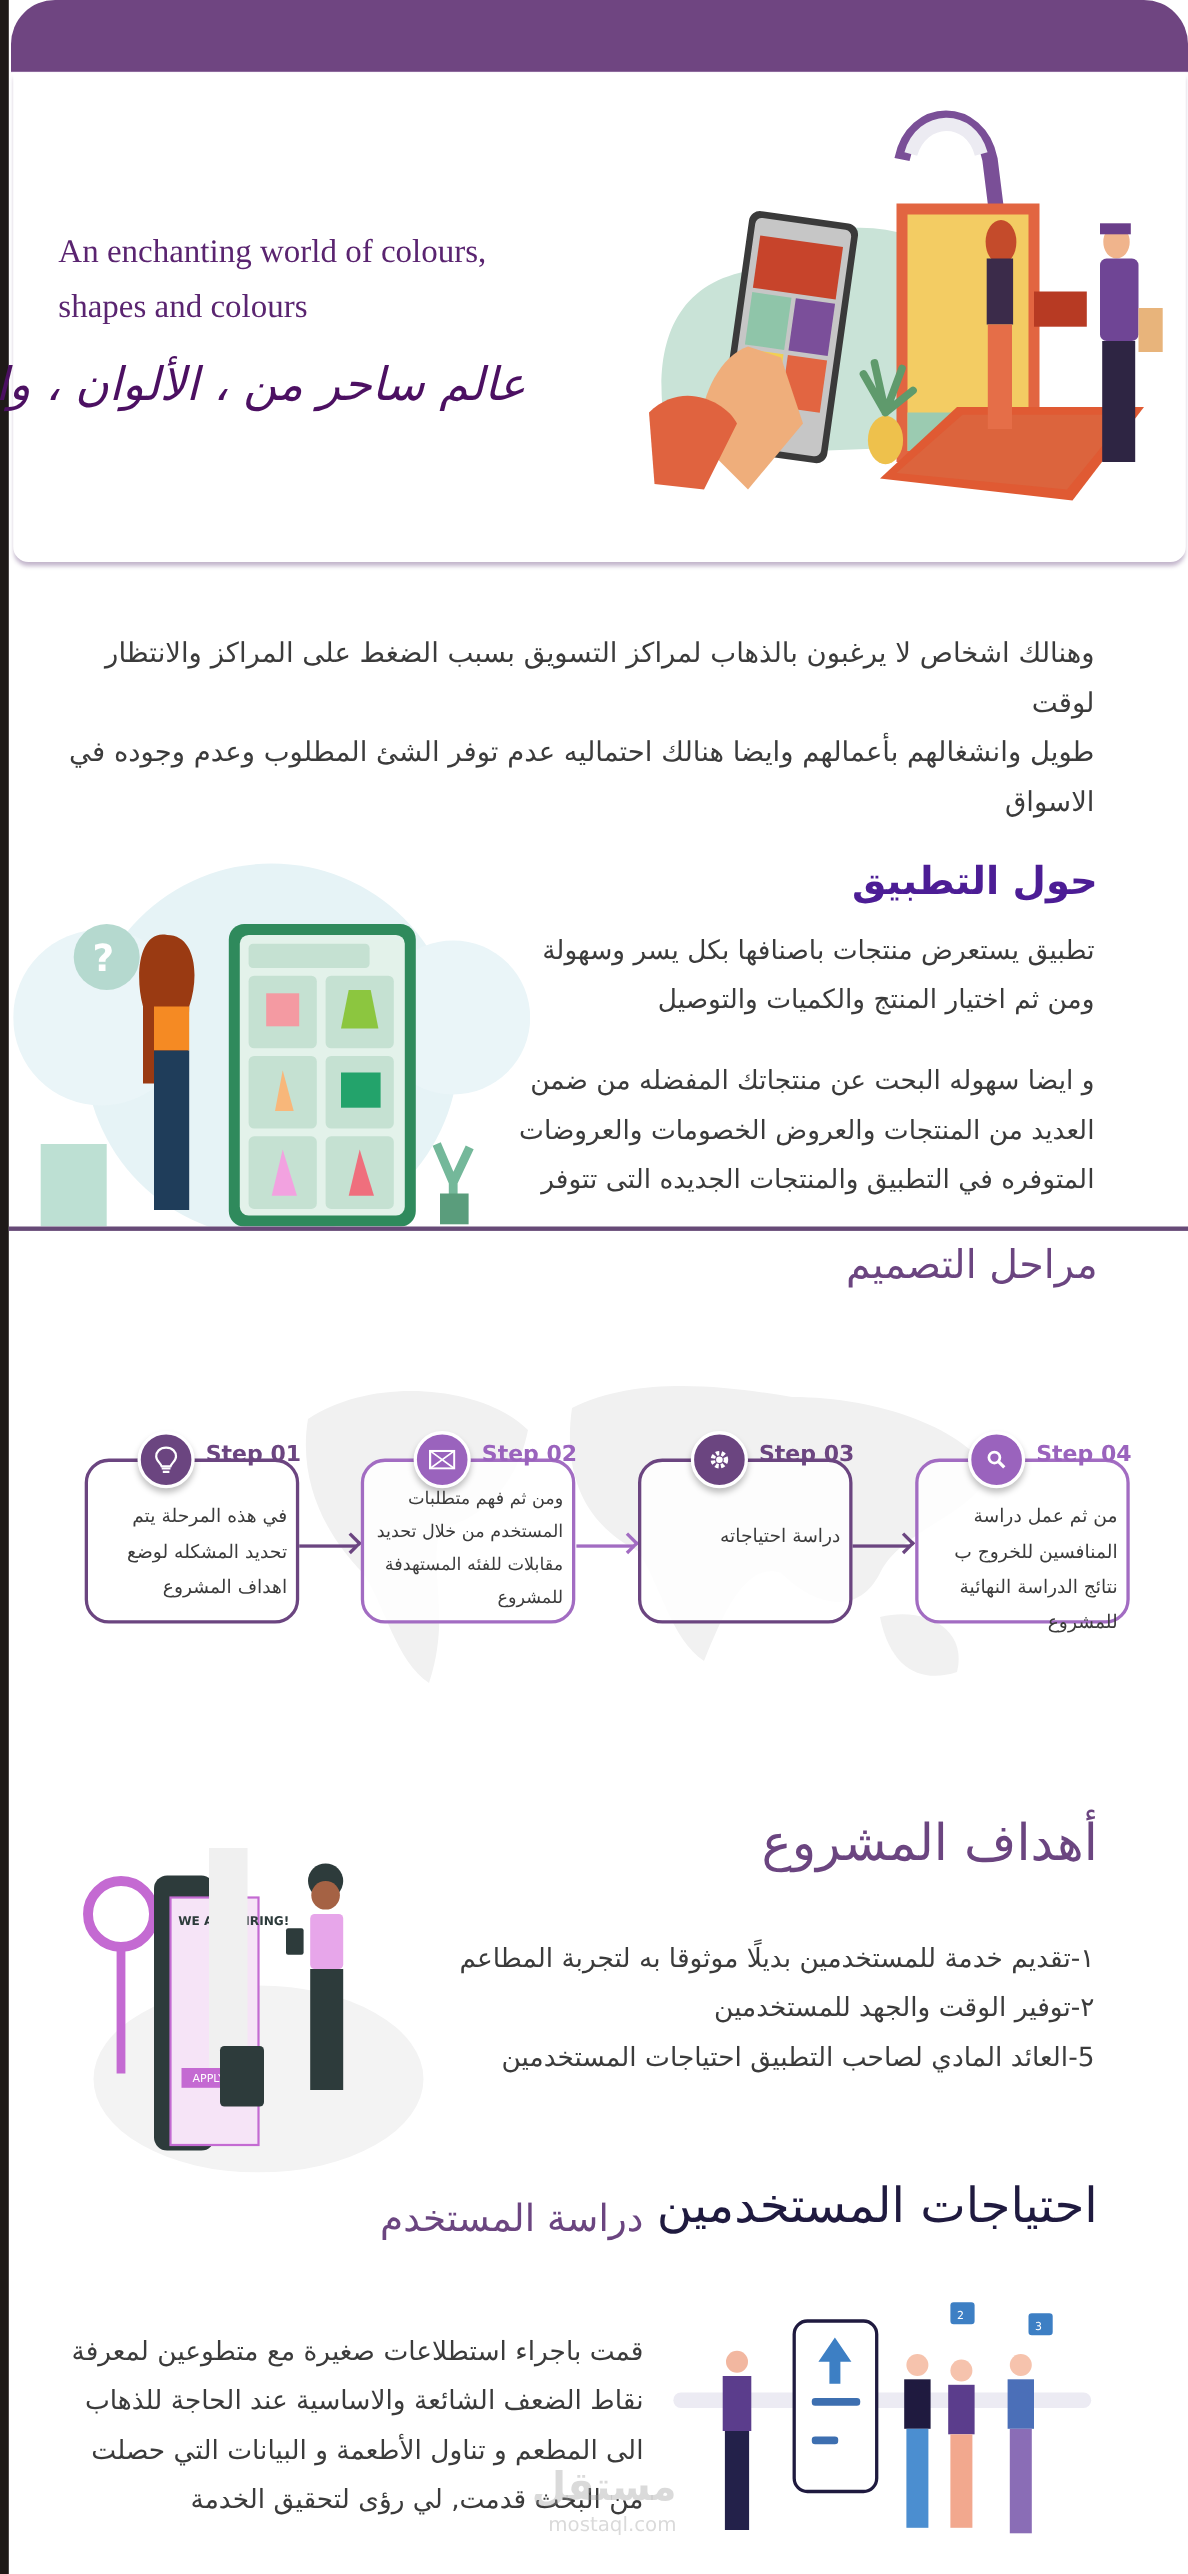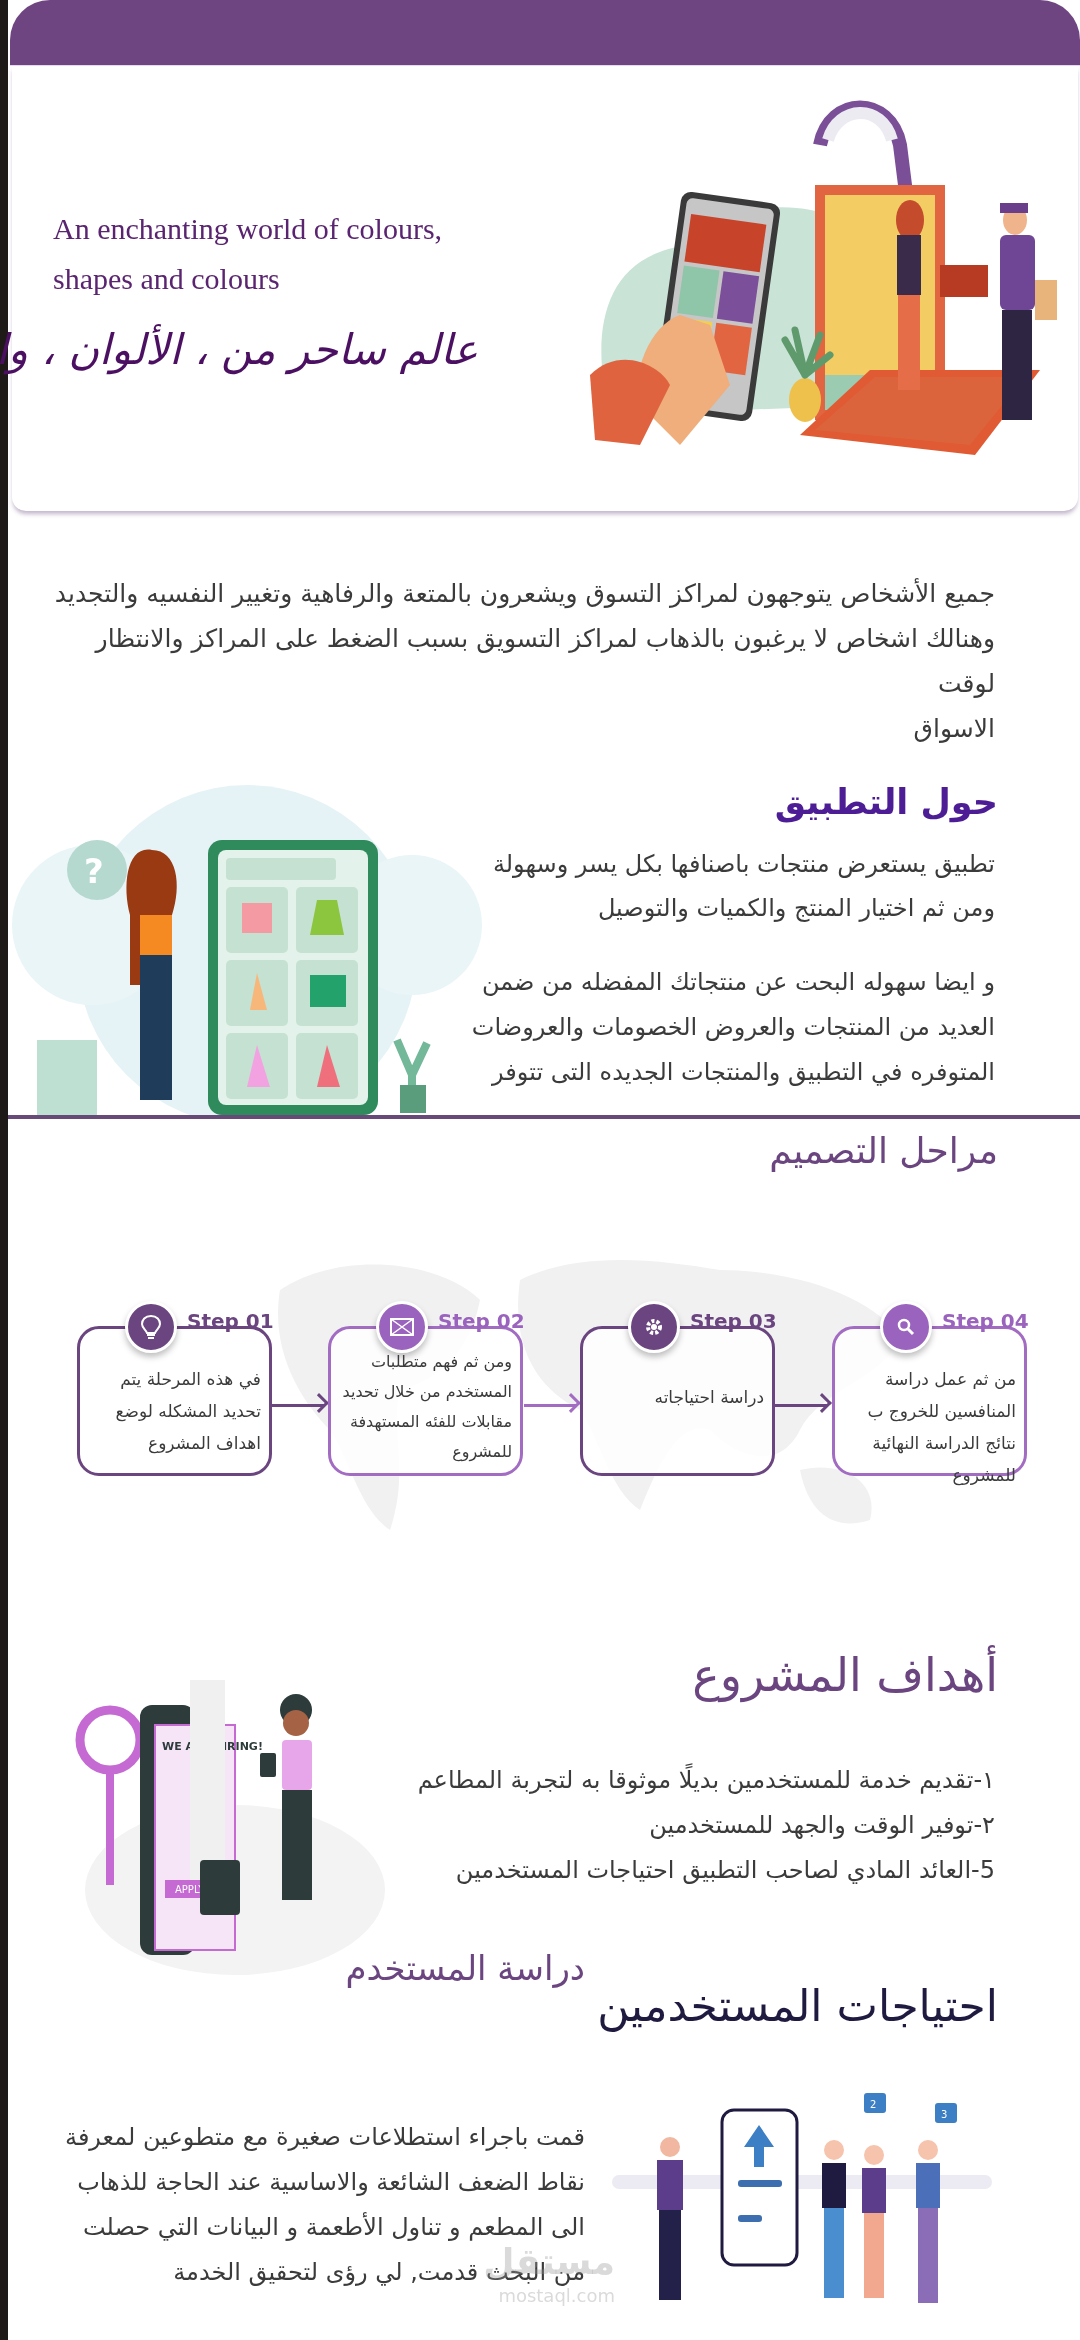--- a/index.html
+++ b/index.html
@@ -65,22 +65,22 @@
   <rect x="420" y="118" width="28" height="10" fill="#6a3e8a"></rect>
   <rect x="420" y="150" width="35" height="75" rx="6" fill="#6f4595"></rect>
   <rect x="422" y="225" width="30" height="110" fill="#2e2543"></rect>
   <rect x="360" y="180" width="48" height="32" fill="#b73a23"></rect>
   <rect x="455" y="195" width="22" height="40" fill="#e8b47b"></rect>
   <ellipse cx="225" cy="315" rx="16" ry="22" fill="#eec14c"></ellipse>
   <path d="M225 290 L205 255 M225 290 L240 250 M225 290 L215 245 M225 290 L250 270" stroke="#5f9a6c" stroke-width="7" stroke-linecap="round"></path>
 </svg>
 
 <div class="abs rtl para" style="right:85px;top:571px;width:950px">
-  <div>جميع الأشخاص يتوجهون لمراكز التسوق ويشعرون بالمتعة والرفاهية وتغيير النفسيه والتجديد</div>
   <div>وهنالك اشخاص لا يرغبون بالذهاب لمراكز التسويق بسبب الضغط على المراكز والانتظار لوقت</div>
+  <div>طويل وانشغالهم بأعمالهم وايضا هنالك احتماليه عدم توفر الشئ المطلوب وعدم وجوده في</div>
   <div>الاسواق</div>
 </div>
 
 <svg class="abs" style="left:12px;top:775px" width="470" height="340">
   <circle cx="235" cy="180" r="170" fill="#e6f3f6"></circle>
   <circle cx="80" cy="150" r="80" fill="#eaf5f8"></circle>
   <circle cx="400" cy="150" r="70" fill="#eaf5f8"></circle>
   <rect x="196" y="65" width="170" height="275" rx="14" fill="#2f8a5c"></rect>
   <rect x="206" y="75" width="150" height="255" rx="8" fill="#e3f2ea"></rect>
   <rect x="214" y="83" width="110" height="22" rx="4" fill="#c5e1d2"></rect>
@@ -194,21 +194,21 @@
 </svg>
 
 <div class="abs rtl h-purple" style="right:82px;top:1648px;font-size:46px">أهداف المشروع</div>
 <div class="abs rtl para" style="right:85px;top:1758px;width:700px;font-size:24px;line-height:45px">
   <div>١-تقديم خدمة للمستخدمين بديلًا موثوقا به لتجربة المطاعم</div>
   <div>٢-توفير الوقت والجهد للمستخدمين</div>
   <div>5-العائد المادي لصاحب التطبيق احتياجات المستخدمين</div>
 </div>
 
 <div class="abs rtl" style="right:82px;top:1980px;font-size:44px;color:#1f1a3f">احتياجات المستخدمين</div>
-<div class="abs rtl h-purple" style="right:495px;top:1948px;font-size:34px">دراسة المستخدم</div>
+<div class="abs rtl h-purple" style="right:495px;top:1997px;font-size:34px">دراسة المستخدم</div>
 <div class="abs rtl para" style="right:495px;top:2115px;width:520px;font-size:24px;line-height:45px">
   <div>قمت باجراء استطلاعات صغيرة مع متطوعين لمعرفة</div>
   <div>نقاط الضعف الشائعة والاساسية عند الحاجة للذهاب</div>
   <div>الى المطعم و تناول الأطعمة و البيانات التي حصلت</div>
   <div>من البحث قدمت, لي رؤى لتحقيق الخدمة</div>
 </div>
 
 <div class="abs watermark">
   <span>مستقل</span>
   <small>mostaql.com</small>

